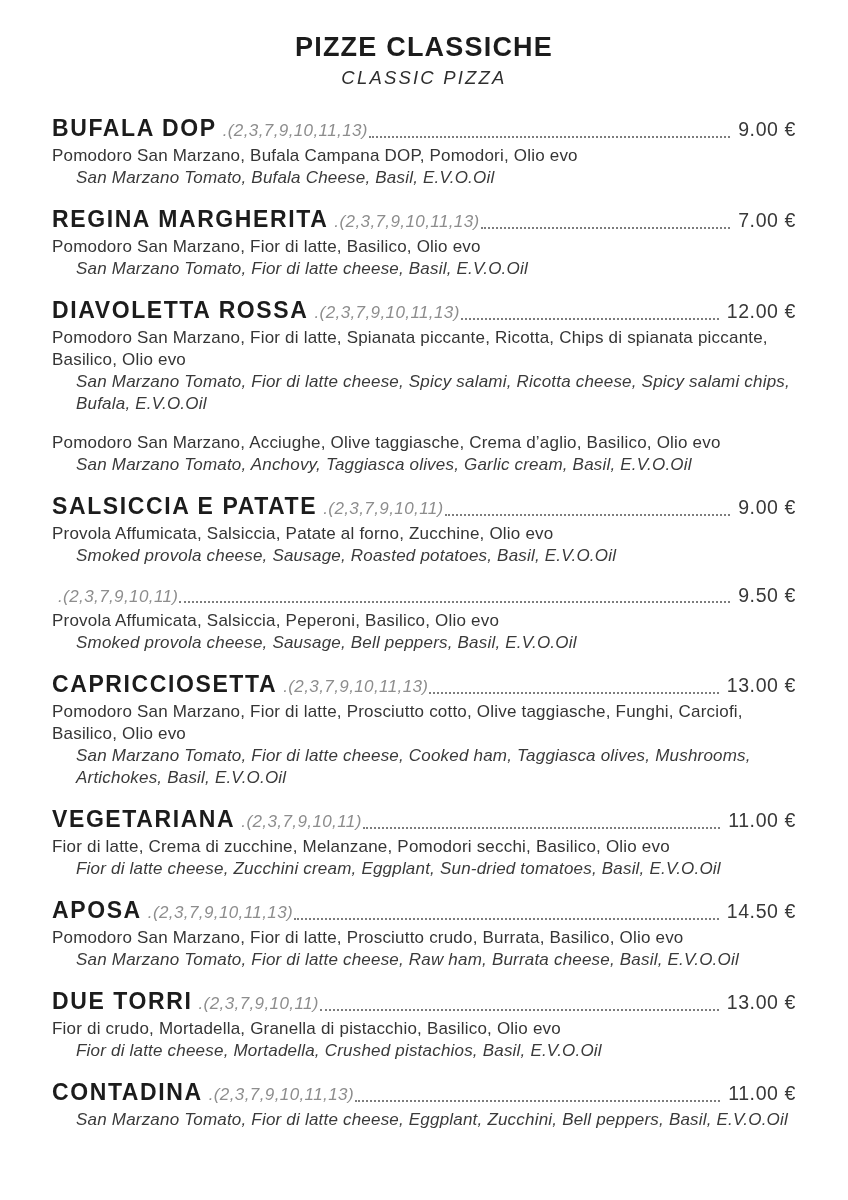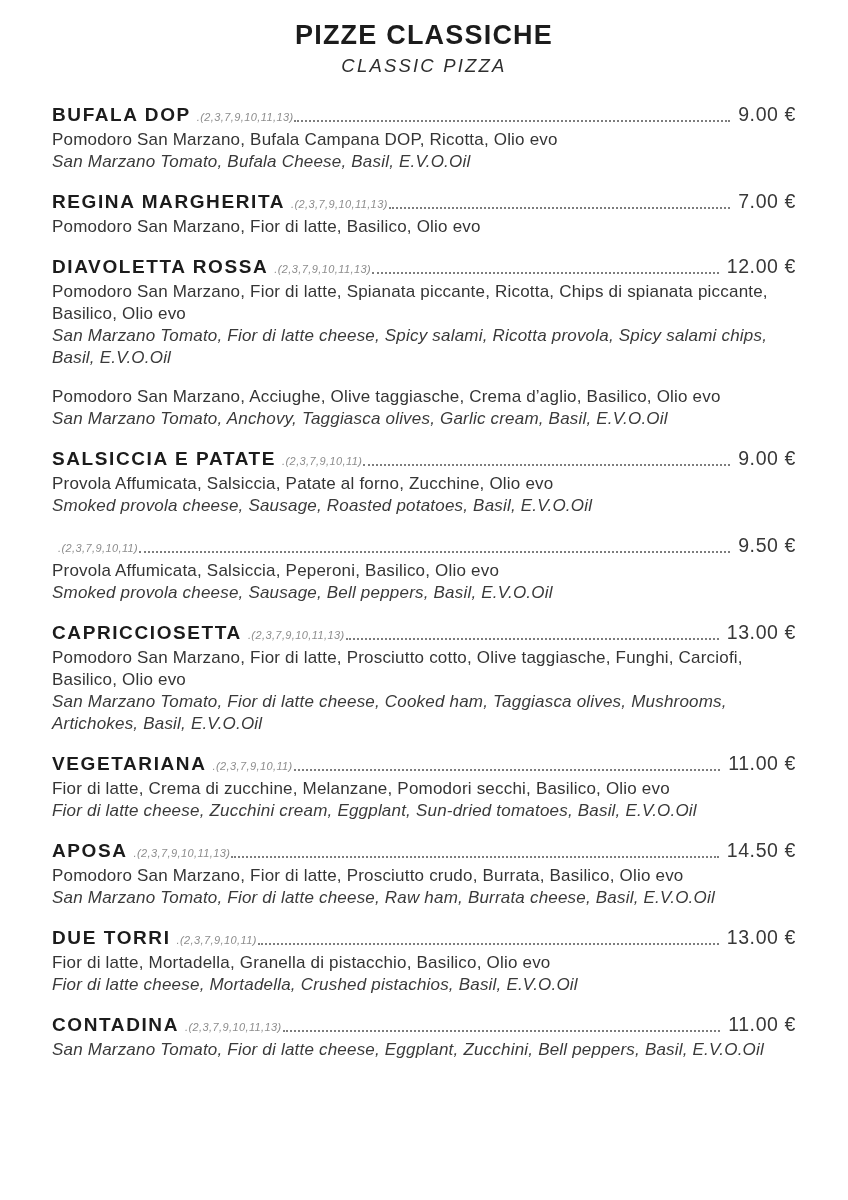--- a/index.html
+++ b/index.html
@@ -4,21 +4,21 @@
 <style>
   * { margin: 0; padding: 0; box-sizing: border-box; }
   html, body {
     width: 848px; height: 1200px;
     background: #ffffff;
     font-family: "Liberation Sans", sans-serif;
     overflow: hidden;
   }
   .page {
     width: 848px; height: 920px;
-    padding: 20px 52px 0 52px;
+    padding: 32px 52px 0 52px;
   }
   .menu-header { text-align: center; margin-bottom: 26px; }
   .menu-title {
     font-size: 27px;
     font-weight: 700;
     letter-spacing: 1.2px;
     color: #1c1c1c;
   }
   .menu-subtitle {
     font-size: 18.5px;
@@ -30,28 +30,28 @@
   }
   .menu-list { width: 100%; }
   .menu-item { margin-bottom: 17px; }
   .item-row {
     display: flex;
     align-items: baseline;
     margin-bottom: 3px;
     width: 100%;
   }
   .item-name {
-    font-size: 19px;
+    font-size: 23px;
     font-weight: 700;
     letter-spacing: 1.6px;
     color: #1c1c1c;
     white-space: nowrap;
   }
   .item-allergens {
-    font-size: 11px;
+    font-size: 17px;
     font-style: italic;
     color: #8d8d8d;
     letter-spacing: 0.4px;
     margin-left: 6px;
     white-space: nowrap;
   }
   .leader {
     flex: 1 1 auto;
     border-bottom: 2px dotted #7d7d7d;
     margin: 0 8px 0 1px;
@@ -72,62 +72,64 @@
     line-height: 22px;
     color: #353535;
     letter-spacing: 0.2px;
   }
   .item-desc-en {
     font-size: 17px;
     line-height: 22px;
     font-style: italic;
     color: #3a3a3a;
     letter-spacing: 0.2px;
+    margin-left: 24px;
   }
 </style>
 </head>
 <body>
 
 <div class="page">
   <div class="menu-header">
     <div class="menu-title">PIZZE CLASSICHE</div>
     <div class="menu-subtitle">CLASSIC PIZZA</div>
   </div>
 
   <div class="menu-list">
   <div class="menu-item">
     <div class="item-row">
       <span class="item-name">BUFALA DOP</span>
       <span class="item-allergens">.(2,3,7,9,10,11,13)</span>
       <span class="leader"></span>
       <span class="item-price">9.00 €</span>
     </div>
-    <div class="item-desc">Pomodoro San Marzano, Bufala Campana DOP, Ricotta, Olio evo</div>
+    <div class="item-desc">Pomodoro San Marzano, Bufala Campana DOP, Pomodori, Olio evo</div>
     <div class="item-desc-en">San Marzano Tomato, Bufala Cheese, Basil, E.V.O.Oil</div>
   </div>
 
   <div class="menu-item">
     <div class="item-row">
       <span class="item-name">REGINA MARGHERITA</span>
       <span class="item-allergens">.(2,3,7,9,10,11,13)</span>
       <span class="leader"></span>
       <span class="item-price">7.00 €</span>
     </div>
     <div class="item-desc">Pomodoro San Marzano, Fior di latte, Basilico, Olio evo</div>
+    <div class="item-desc-en">San Marzano Tomato, Fior di latte cheese, Basil, E.V.O.Oil</div>
   </div>
 
   <div class="menu-item">
     <div class="item-row">
       <span class="item-name">DIAVOLETTA ROSSA</span>
       <span class="item-allergens">.(2,3,7,9,10,11,13)</span>
       <span class="leader"></span>
       <span class="item-price">12.00 €</span>
     </div>
     <div class="item-desc">Pomodoro San Marzano, Fior di latte, Spianata piccante, Ricotta, Chips di spianata piccante, Basilico, Olio evo</div>
-    <div class="item-desc-en">San Marzano Tomato, Fior di latte cheese, Spicy salami, Ricotta provola, Spicy salami chips, Basil, E.V.O.Oil</div>
+    <div class="item-desc-en">San Marzano Tomato, Fior di latte cheese, Spicy salami, Ricotta cheese, Spicy salami chips, Bufala, E.V.O.Oil</div>
   </div>
 
   <div class="menu-item">
     <div class="item-desc">Pomodoro San Marzano, Acciughe, Olive taggiasche, Crema d’aglio, Basilico, Olio evo</div>
     <div class="item-desc-en">San Marzano Tomato, Anchovy, Taggiasca olives, Garlic cream, Basil, E.V.O.Oil</div>
   </div>
 
   <div class="menu-item">
     <div class="item-row">
       <span class="item-name">SALSICCIA E PATATE</span>
@@ -182,21 +184,21 @@
     <div class="item-desc-en">San Marzano Tomato, Fior di latte cheese, Raw ham, Burrata cheese, Basil, E.V.O.Oil</div>
   </div>
 
   <div class="menu-item">
     <div class="item-row">
       <span class="item-name">DUE TORRI</span>
       <span class="item-allergens">.(2,3,7,9,10,11)</span>
       <span class="leader"></span>
       <span class="item-price">13.00 €</span>
     </div>
-    <div class="item-desc">Fior di latte, Mortadella, Granella di pistacchio, Basilico, Olio evo</div>
+    <div class="item-desc">Fior di crudo, Mortadella, Granella di pistacchio, Basilico, Olio evo</div>
     <div class="item-desc-en">Fior di latte cheese, Mortadella, Crushed pistachios, Basil, E.V.O.Oil</div>
   </div>
 
   <div class="menu-item">
     <div class="item-row">
       <span class="item-name">CONTADINA</span>
       <span class="item-allergens">.(2,3,7,9,10,11,13)</span>
       <span class="leader"></span>
       <span class="item-price">11.00 €</span>
     </div>

